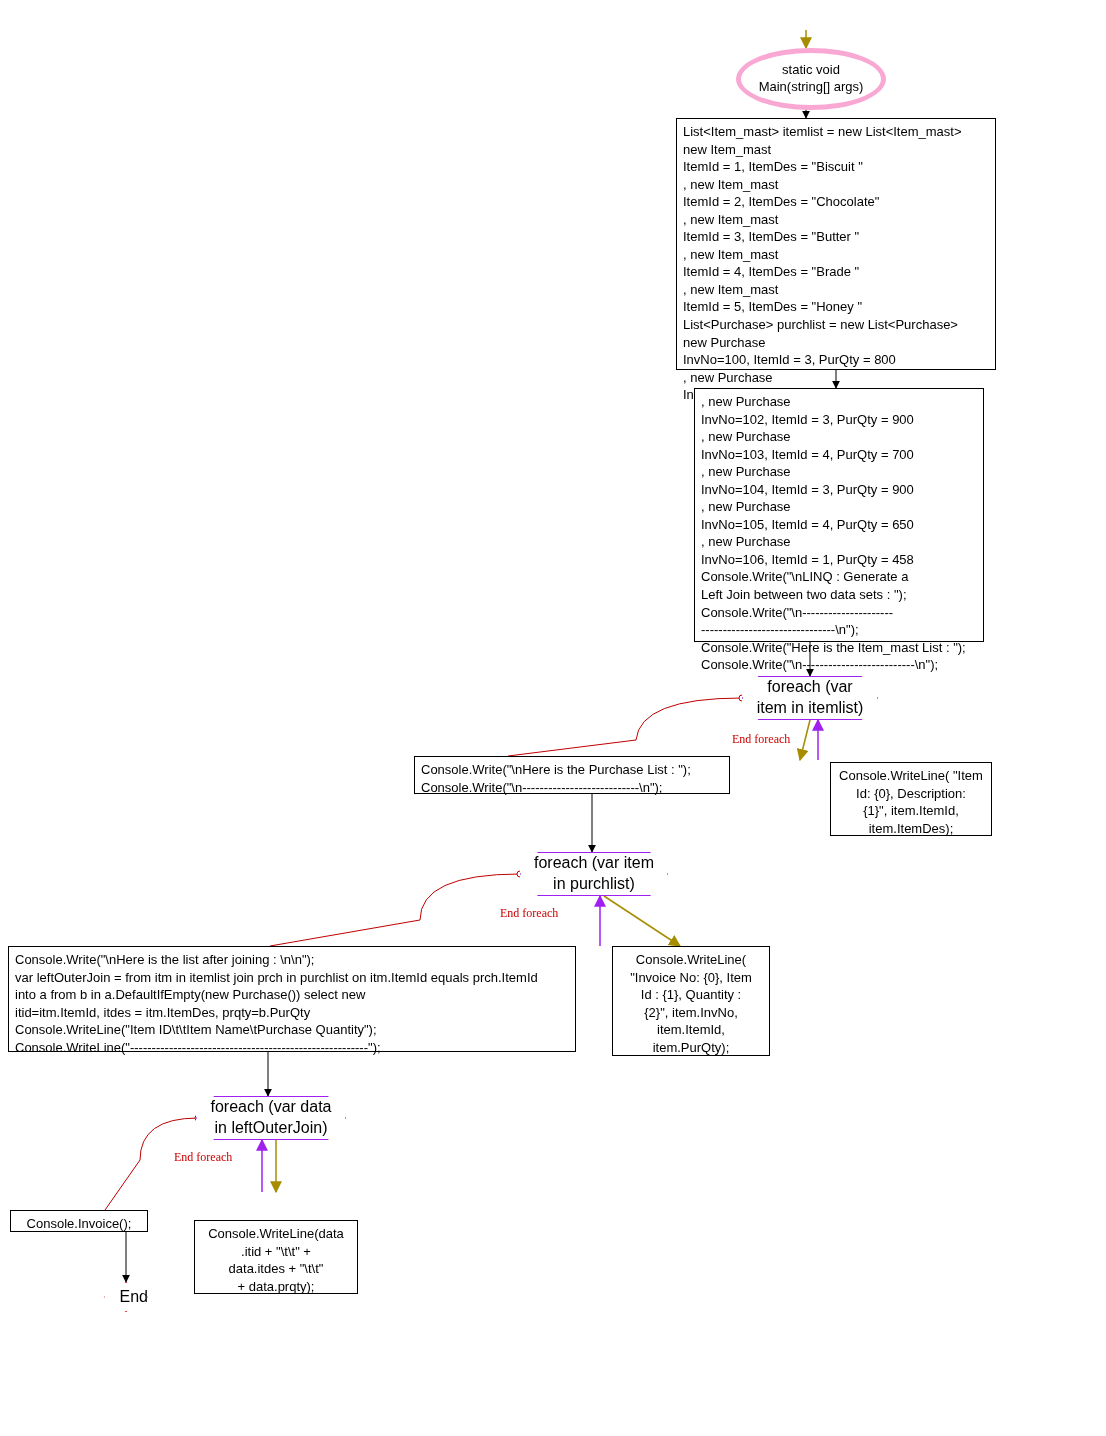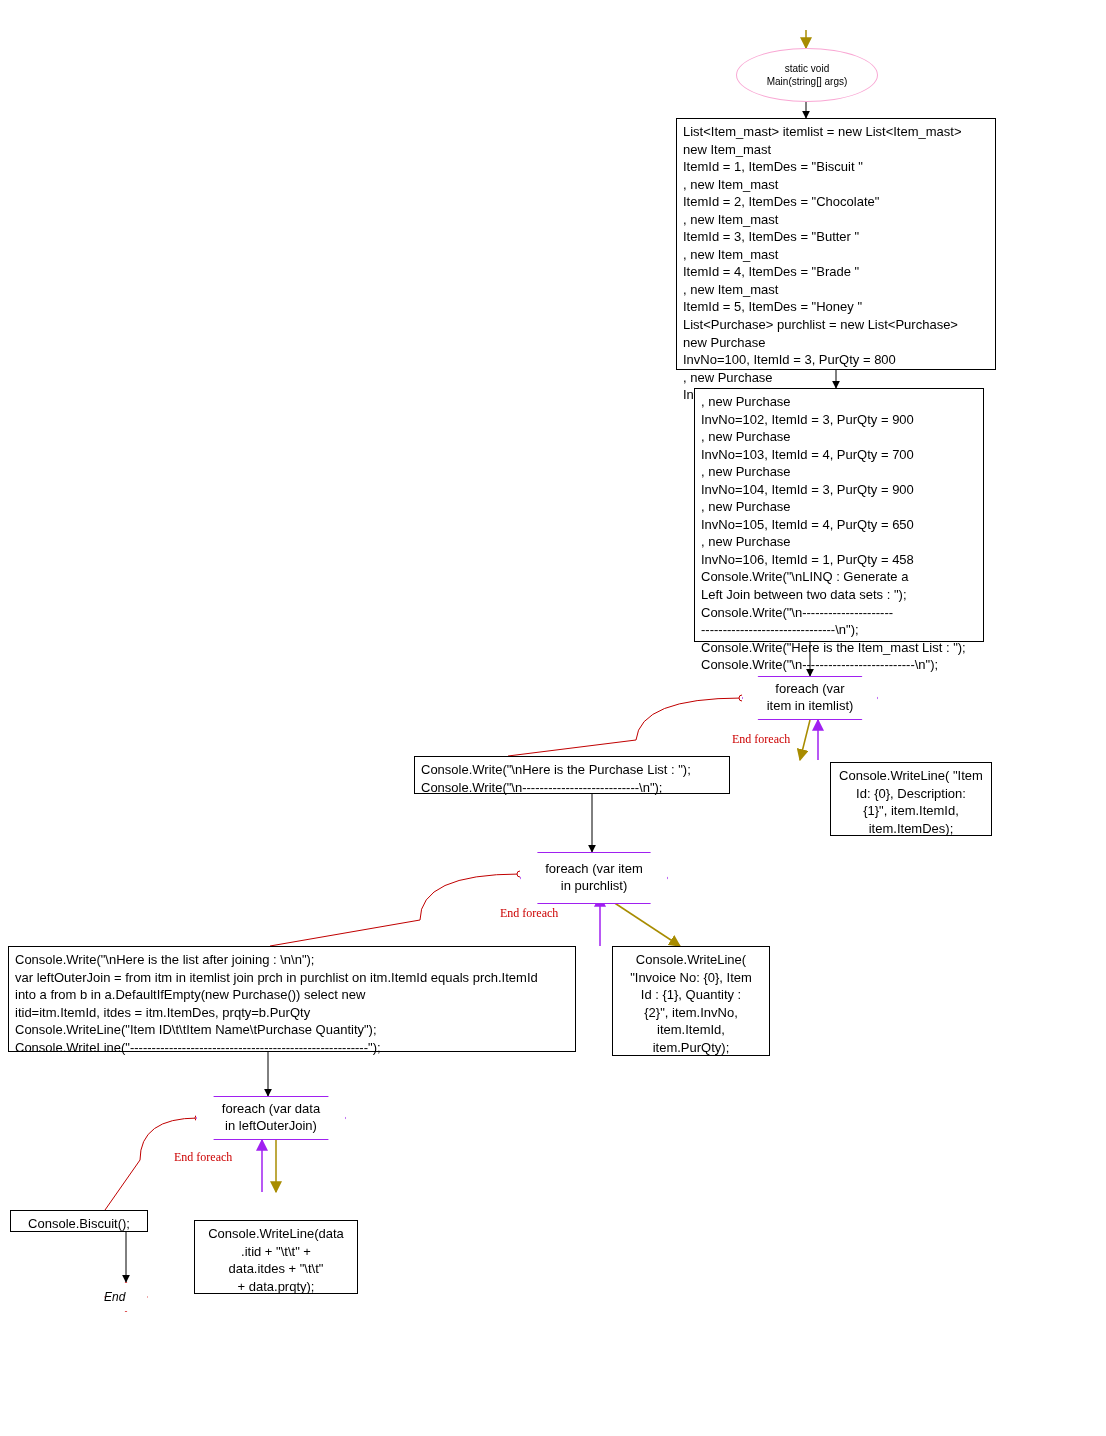--- a/index.html
+++ b/index.html
@@ -20,53 +20,52 @@
     line-height: 1.35;
     font-size: 13px;
     box-sizing: border-box;
   }
   .hex {
     position: absolute;
     display: flex;
     align-items: center;
     justify-content: center;
     text-align: center;
-    font-size: 13px;
+    font-size: 16px;
     line-height: 1.3;
     background: #fff;
   }
   .hex::before {
     content: "";
     position: absolute;
     inset: 0;
     border: 1px solid #a020f0;
     clip-path: polygon(12% 0, 88% 0, 100% 50%, 88% 100%, 12% 100%, 0 50%);
     pointer-events: none;
   }
   .ellipse {
     position: absolute;
-    border: 1px solid #f9a8d4;
+    border: 5px solid #f9a8d4;
     border-radius: 50%;
     background: #fff;
     display: flex;
     align-items: center;
     justify-content: center;
     text-align: center;
-    font-size: 10px;
+    font-size: 13px;
     line-height: 1.3;
   }
   .end-diamond {
     position: absolute;
     width: 44px;
     height: 30px;
     display: flex;
     align-items: center;
-    justify-content: flex-start;
-    font-size: 12px;
-    font-style: italic;
+    justify-content: flex-end;
+    font-size: 16px;
   }
   .end-diamond::before {
     content: "";
     position: absolute;
     inset: 0;
     border: 1px solid #c00;
     clip-path: polygon(50% 0, 100% 50%, 50% 100%, 0 50%);
   }
   .label {
     position: absolute;
@@ -182,21 +181,21 @@
 </div>
 
 <div class="box" style="left:830px; top:762px; width:162px; height:74px; white-space:pre-line; text-align:center;">Console.WriteLine( "Item
 Id: {0}, Description:
 {1}", item.ItemId,
 item.ItemDes);</div>
 
 <div class="box" style="left:414px; top:756px; width:316px; height:38px; white-space:pre-line;">Console.Write("\nHere is the Purchase List : ");
 Console.Write("\n---------------------------\n");</div>
 
-<div class="hex" style="left:520px; top:852px; width:148px; height:52px;">
+<div class="hex" style="left:520px; top:852px; width:148px; height:44px;">
   <span style="white-space:pre-line; padding:0 10px;">foreach (var item
 in purchlist)</span>
 </div>
 
 <div class="box" style="left:612px; top:946px; width:158px; height:110px; white-space:pre-line; text-align:center;">Console.WriteLine(
 "Invoice No: {0}, Item
 Id : {1},  Quantity :
 {2}", item.InvNo,
 item.ItemId,
 item.PurQty);</div>
@@ -211,21 +210,21 @@
 <div class="hex" style="left:196px; top:1096px; width:150px; height:44px;">
   <span style="white-space:pre-line; padding:0 10px;">foreach (var data
 in leftOuterJoin)</span>
 </div>
 
 <div class="box" style="left:194px; top:1192px; width:164px; height:74px; white-space:pre-line; text-align:center;margin-top:28px;">Console.WriteLine(data
 .itid + "\t\t" +
 data.itdes + "\t\t"
 + data.prqty);</div>
 
-<div class="box" style="left:10px; top:1210px; width:138px; height:22px; text-align:center;">Console.Biscuit();</div>
+<div class="box" style="left:10px; top:1210px; width:138px; height:22px; text-align:center;">Console.Invoice();</div>
 
 <div class="end-diamond" style="left:104px; top:1282px;">
   <span>End</span>
 </div>
 
 <span class="label" style="left:732px; top:732px;">End foreach</span>
 <span class="label" style="left:500px; top:906px;">End foreach</span>
 <span class="label" style="left:174px; top:1150px;">End foreach</span>
 
 </body></html>

